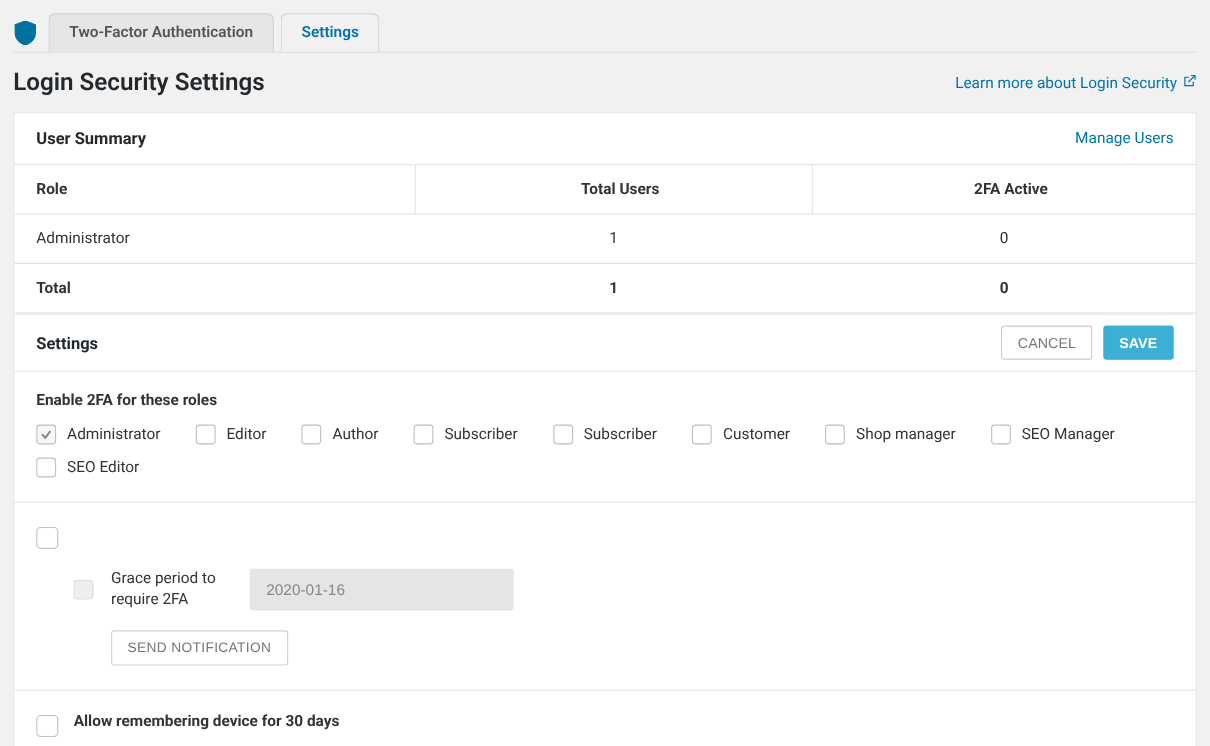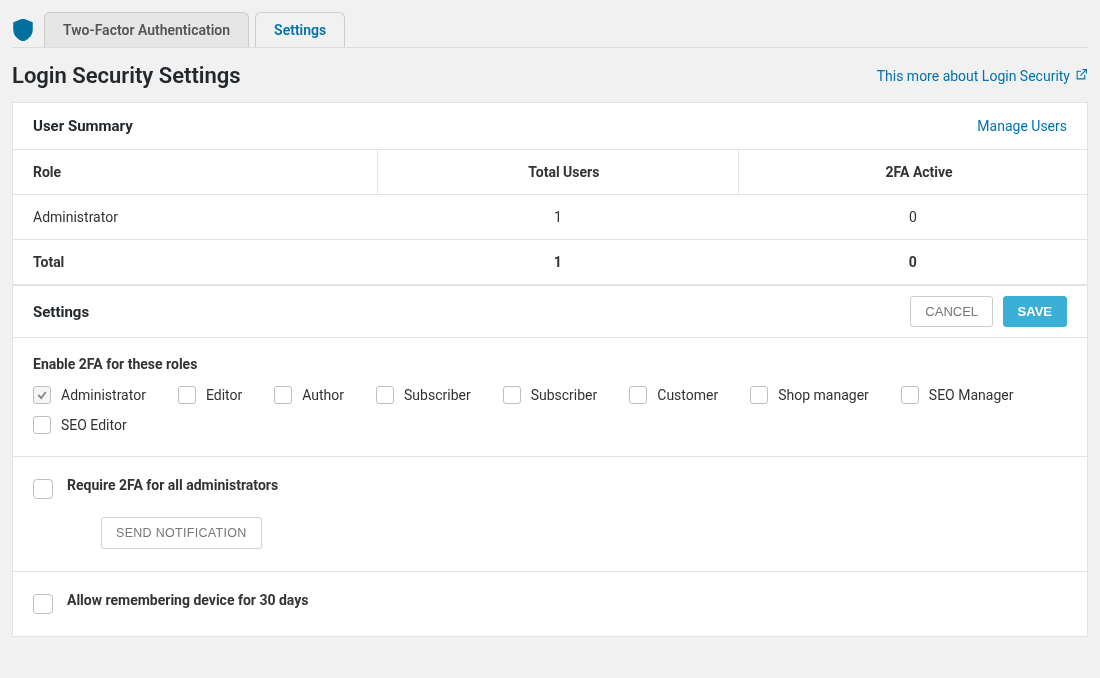--- a/index.html
+++ b/index.html
@@ -96,21 +96,21 @@
     <div class="tabs">
       <div class="tab">Two-Factor Authentication</div>
       <div class="tab active">Settings</div>
     </div>
     <div class="tabs-underline"></div>
   </div>
 
   <div class="title-row">
     <h1 class="page-title">Login Security Settings</h1>
     <a class="learn-link">
-      <span>This more about Login Security</span>
+      <span>Learn more about Login Security</span>
       <span>
         <svg width="13" height="13" viewBox="0 0 24 24" fill="none" stroke="#0073aa" stroke-width="2">
             <path d="M14 3h7v7"></path>
             <path d="M10 14 L21 3"></path>
             <path d="M18 13v7H4V6h7"></path>
           </svg>
       </span>
     </a>
   </div>
 
@@ -196,22 +196,26 @@
           <span class="cb"></span>
           <span>SEO Editor</span>
         </label>
       </div>
     </div>
 
     <div class="option-block">
       <div class="opt-row">
         <span class="cb big"></span>
         <div>
-          <div class="opt-title">Require 2FA for all administrators</div>
         </div>
+      </div>
+      <div class="grace-row">
+        <span class="cb disabled"></span>
+        <span class="grace-label">Grace period to require 2FA</span>
+        <input class="grace-input" disabled="" value="2020-01-16" style="">
       </div>
       <div class="send-row">
         <button class="btn-outline">SEND NOTIFICATION</button>
       </div>
     </div>
 
     <div class="option-block">
       <div class="opt-row">
         <span class="cb big"></span>
         <div>

